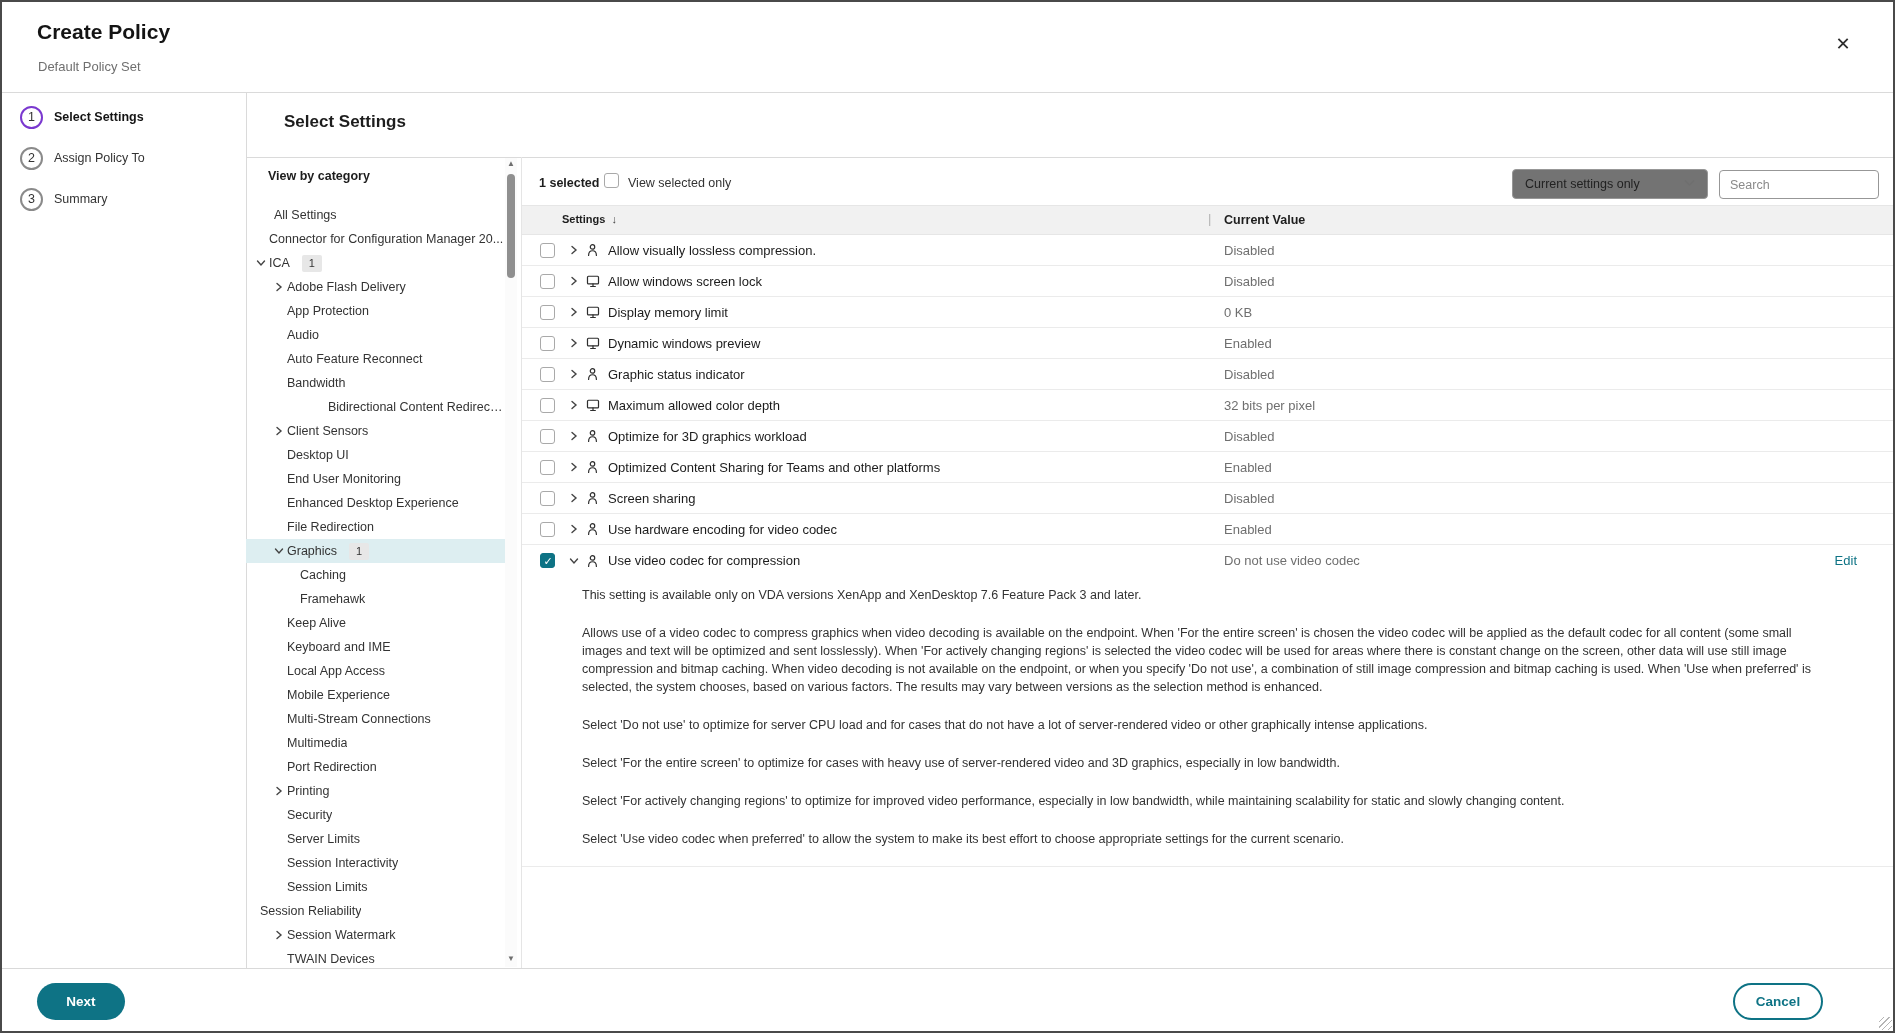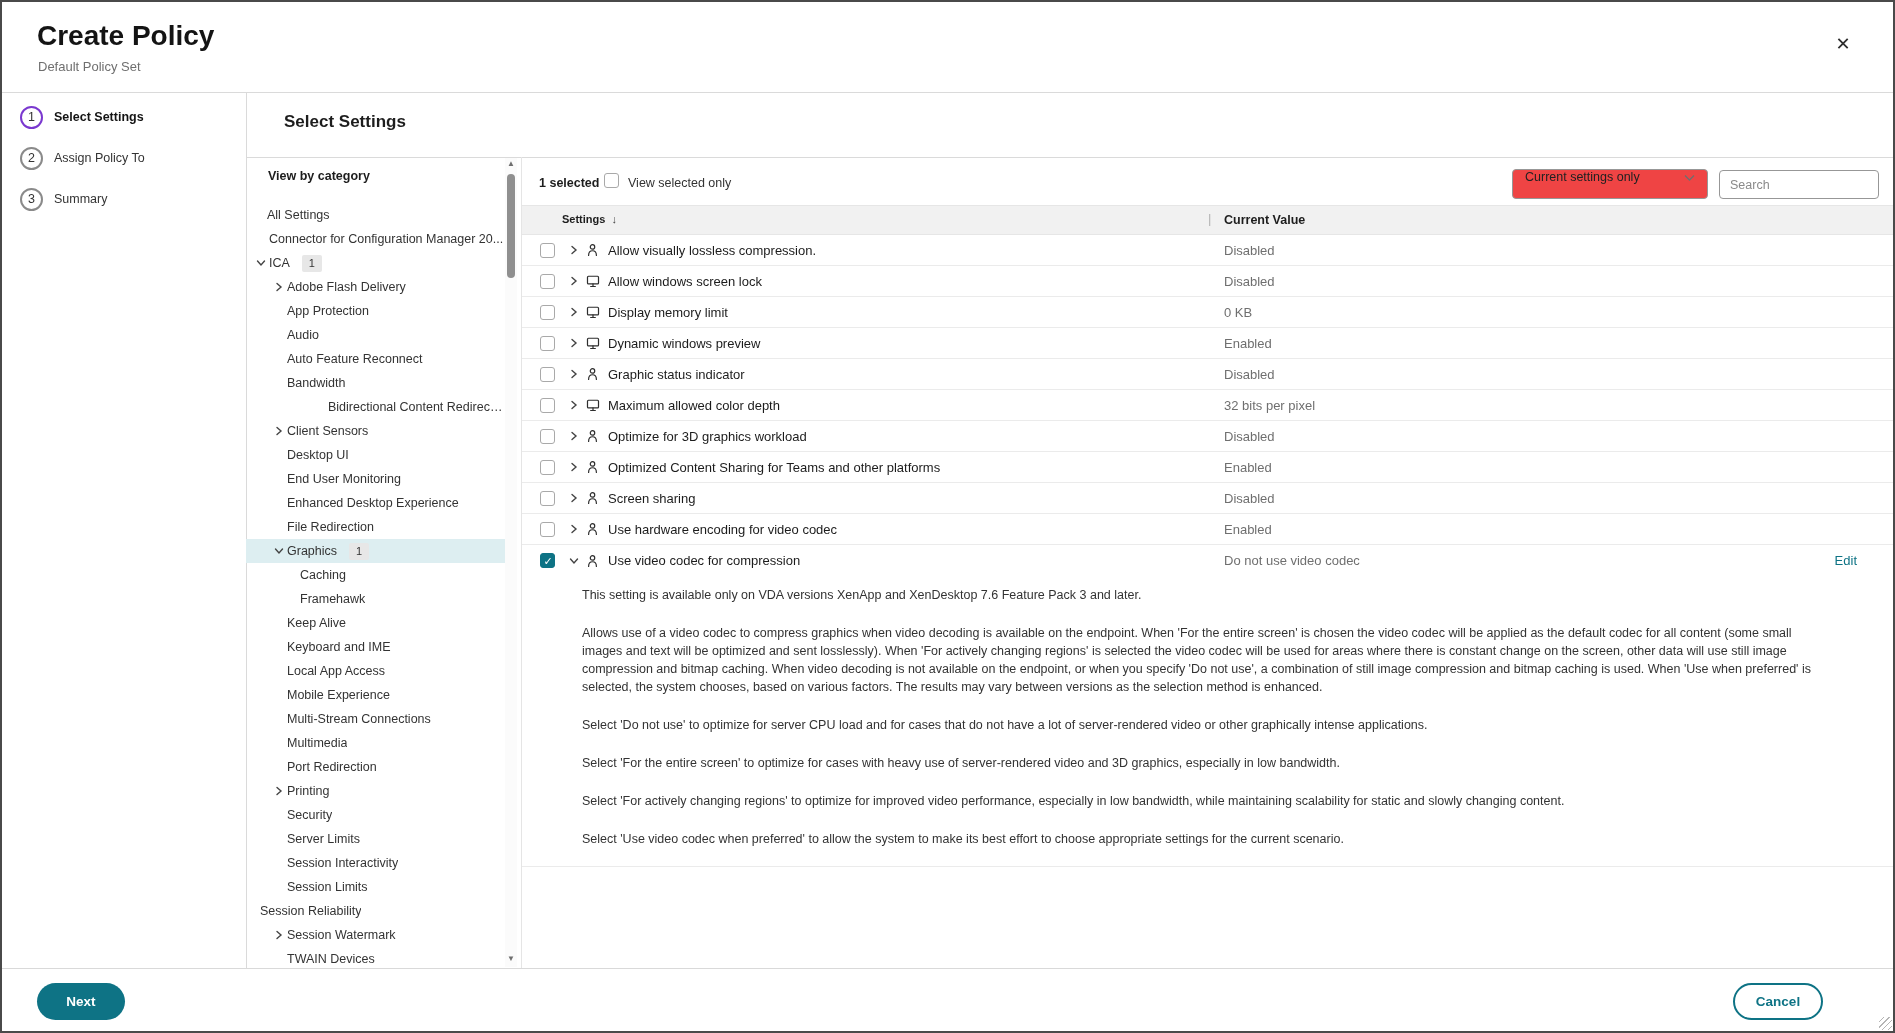--- a/index.html
+++ b/index.html
@@ -1,20 +1,20 @@
 <!DOCTYPE html>
 <html style="--accent: #0e7385; --stepper-active: #7a38cf; --selected-category-bg: #ddeef1; --value-text: #6f6f6f;"><head>
 <meta charset="utf-8">
 <title>Create Policy</title>
 <style>
   html,body{margin:0;padding:0;background:#e9e9e9;font-family:"Liberation Sans",sans-serif;}
   #root{position:relative;width:1895px;height:1033px;background:#fff;border:2px solid #4a4a4a;box-sizing:border-box;overflow:hidden;}
 
   
-  .app-title{position:absolute;left:35px;top:18px;font-size:28px;font-weight:bold;color:#141414;}
+  .app-title{position:absolute;left:35px;top:18px;font-size:21px;font-weight:bold;color:#141414;}
   .app-subtitle{position:absolute;left:36px;top:57px;font-size:13px;color:#6f6f6f;}
   .close-btn{position:absolute;right:36px;top:28px;width:28px;height:28px;background:none;border:none;font-size:18px;color:#2e2e2e;cursor:pointer;line-height:28px;text-align:center;padding:0;}
   .header-border{position:absolute;left:0;top:90px;width:100%;height:1px;background:#dadada;}
 
   
   #stepper{position:absolute;left:18px;top:102px;width:210px;}
   .step{display:flex;align-items:center;gap:11px;height:26px;margin-bottom:15px;cursor:pointer;}
   .step-circle{width:23px;height:23px;border-radius:50%;border:2px solid #8a8a8a;box-sizing:border-box;display:flex;align-items:center;justify-content:center;font-size:12.5px;color:#333;flex:0 0 23px;}
   .step.active .step-circle{border-color:var(--stepper-active);}
   .step-label{font-size:12.5px;color:#333;}
@@ -36,21 +36,21 @@
   
   .sb-track{position:absolute;left:503px;top:156px;width:12px;height:809px;background:#fbfbfb;}
   .sb-arrow{position:absolute;left:505px;width:8px;height:8px;color:#6f6f6f;font-size:8px;line-height:8px;}
   .sb-thumb{position:absolute;left:505px;top:172px;width:8px;height:104px;background:#8f8f8f;border-radius:4px;}
   .panel-border{position:absolute;left:519px;top:155px;width:1px;height:811px;background:#e5e5e5;}
 
   
   .sel-count{position:absolute;left:537px;top:174px;font-size:12.5px;font-weight:bold;color:#1d1d1d;}
   .view-sel-cb{position:absolute;left:602px;top:171px;}
   .view-sel-label{position:absolute;left:626px;top:174px;font-size:12.5px;color:#333;}
-  .filter-dd{position:absolute;left:1510px;top:167px;width:196px;height:30px;border:1px solid #979797;border-radius:4px;box-sizing:border-box;display:flex;justify-content:space-between;padding:0 10px 0 12px;font-size:12.5px;color:#222;background:#ef4444;cursor:pointer;}
+  .filter-dd{position:absolute;left:1510px;top:167px;width:196px;height:30px;border:1px solid #979797;border-radius:4px;box-sizing:border-box;display:flex;align-items:center;justify-content:space-between;padding:0 10px 0 12px;font-size:12.5px;color:#222;background:#737373;cursor:pointer;}
   .search-input{position:absolute;left:1717px;top:168px;width:160px;height:29px;border:1px solid #979797;border-radius:4px;box-sizing:border-box;padding:0 10px;font-size:12.5px;color:#333;font-family:"Liberation Sans",sans-serif;}
   .search-input::placeholder{color:#8a8a8a;}
 
   
   .thead{position:absolute;left:520px;top:203px;width:1375px;height:30px;background:#f1f1f1;border-top:1px solid #e6e6e6;border-bottom:1px solid #e6e6e6;box-sizing:border-box;}
   .th-settings{position:absolute;left:40px;top:7px;font-size:11px;font-weight:bold;color:#1d1d1d;}
   .sort-glyph{font-weight:normal;color:#444;margin-left:6px;}
   .th-div{position:absolute;left:686px;top:5px;font-size:13px;color:#b3b3b3;}
   .th-value{position:absolute;left:702px;top:7px;font-size:12.5px;font-weight:bold;color:#1d1d1d;}
 
@@ -106,21 +106,21 @@
       </div>
     </div>
 
   <div class="v-divider"></div>
 
   <div class="main-heading">Select Settings</div>
   <div class="heading-border"></div>
 
   <div class="cat-heading">View by category</div>
   <div id="category-list">
-      <div class="cat-row" style="padding-left: 7px;">
+      <div class="cat-row" style="padding-left: 14px;">
         <span class="cat-chevron"></span>
         <span class="cat-label">All Settings</span>
       </div>
       <div class="cat-row" style="padding-left: 9px;">
         <span class="cat-chevron"></span>
         <span class="cat-label">Connector for Configuration Manager 20...</span>
       </div>
       <div class="cat-row" style="padding-left: 9px;">
         <span class="cat-chevron">
           <svg width="12" height="12" viewBox="0 0 12 12" fill="none" stroke="#444" stroke-width="1.4" stroke-linecap="round">

